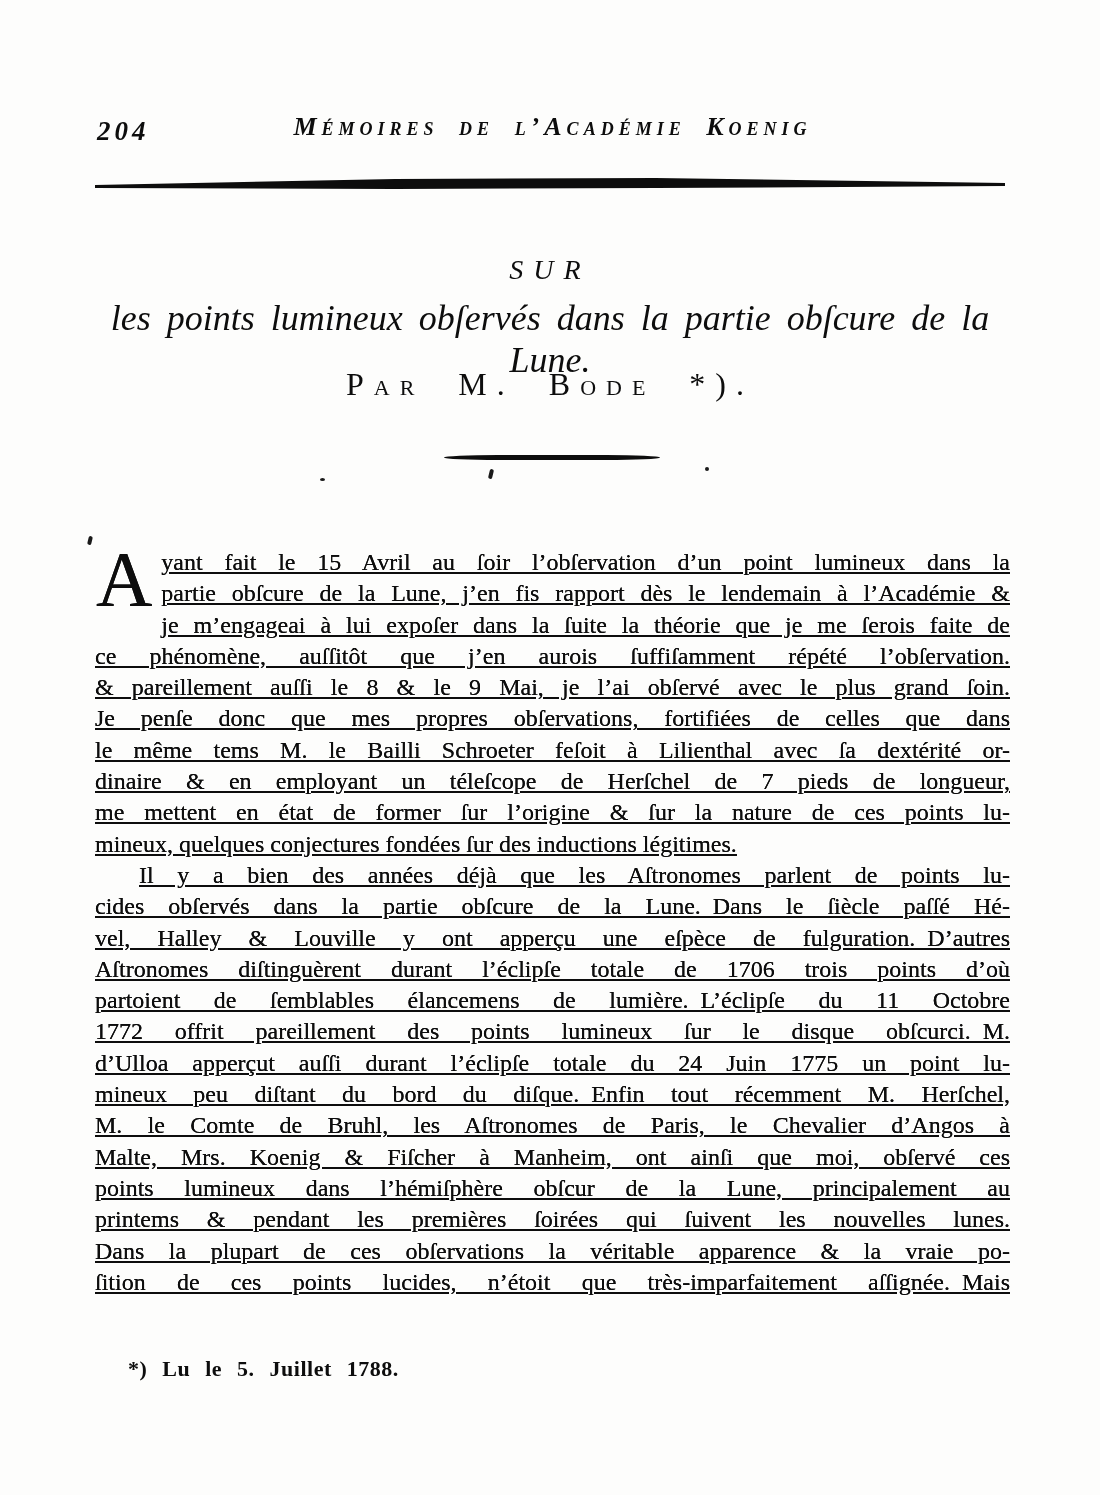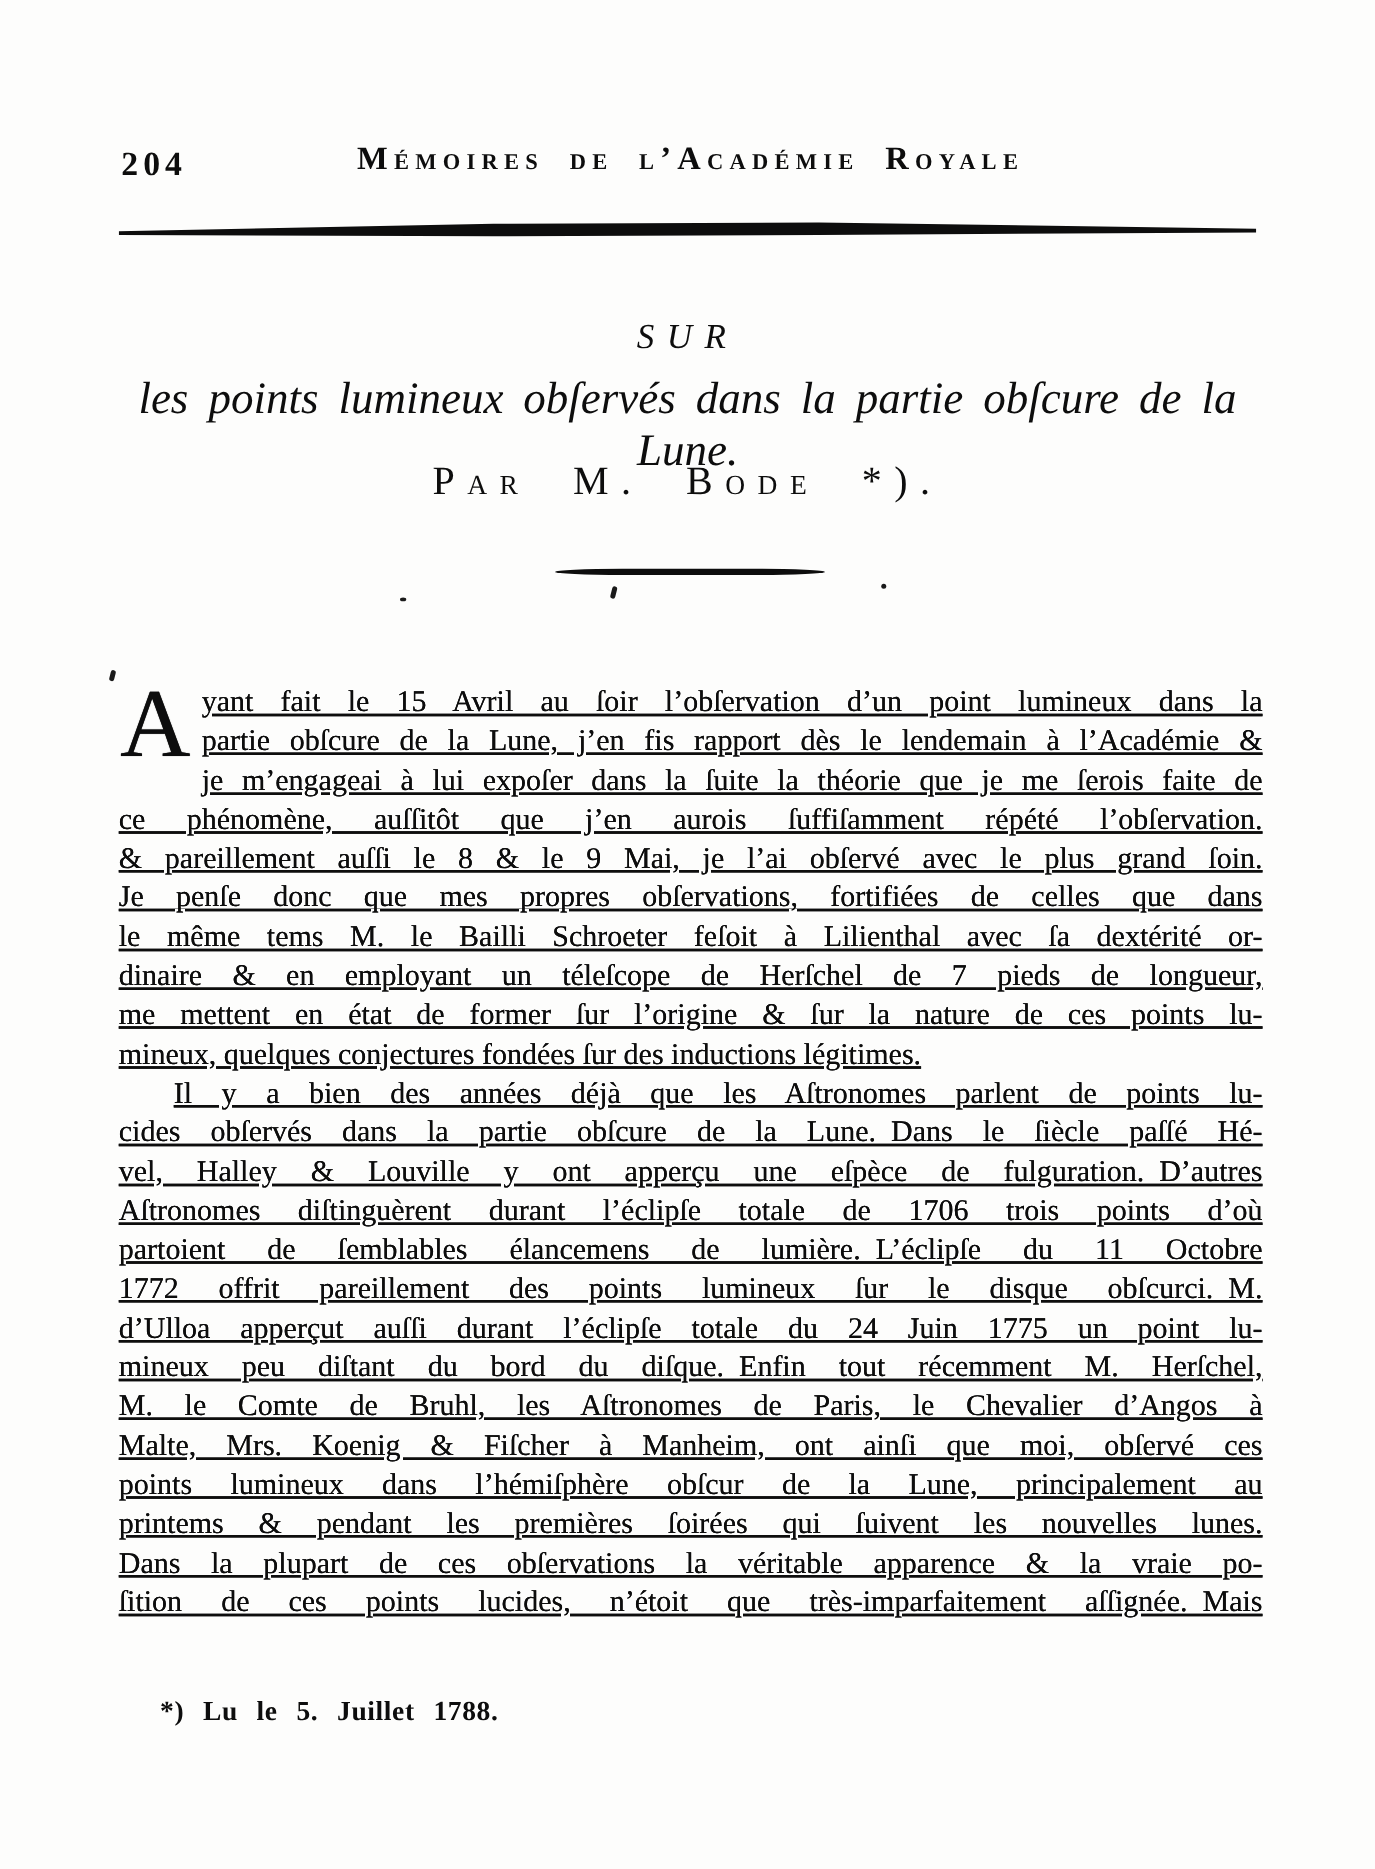--- a/index.html
+++ b/index.html
@@ -6,21 +6,21 @@
   .page {
     position:relative;
     width:1100px; height:1495px;
     background:#fdfdfc;
     font-family:"Liberation Serif","DejaVu Serif",serif;
     color:#0d0d0d;
     overflow:hidden;
     margin:0 auto;
   }
   
-  .header { position:absolute; top:110px; left:95px; width:915px; height:44px; }
+  .header { position:absolute; top:110px; left:95px; width:915px; height:44px;font-style:italic; }
   .page-num {
     position:absolute; left:2px; top:6px;
     font-size:27px; font-weight:700; letter-spacing:4px;
   }
   .running-title {
     text-align:center;
     font-variant:small-caps;
     font-weight:700;
     font-size:26px;
     letter-spacing:5px;
@@ -77,21 +77,21 @@
     word-spacing:9px; letter-spacing:0.5px;
   }
 </style>
 </head>
 <body>
 
 <div class="page">
 
   <div class="header">
     <span class="page-num">204</span>
-    <div class="running-title">Mémoires de l’Académie Royale</div>
+    <div class="running-title">Mémoires de l’Académie Koenig</div>
   </div>
 
   <svg class="head-rule" width="910" height="16" viewBox="0 0 910 16">
     <polygon points="0,9 300,3 560,2 910,7 910,10 560,12 300,13 0,12" fill="#0d0d0d"></polygon>
   </svg>
 
   <div class="kicker">SUR</div>
 
   <div class="article-title">les points lumineux obſervés dans la partie obſcure de la Lune.</div>
 

